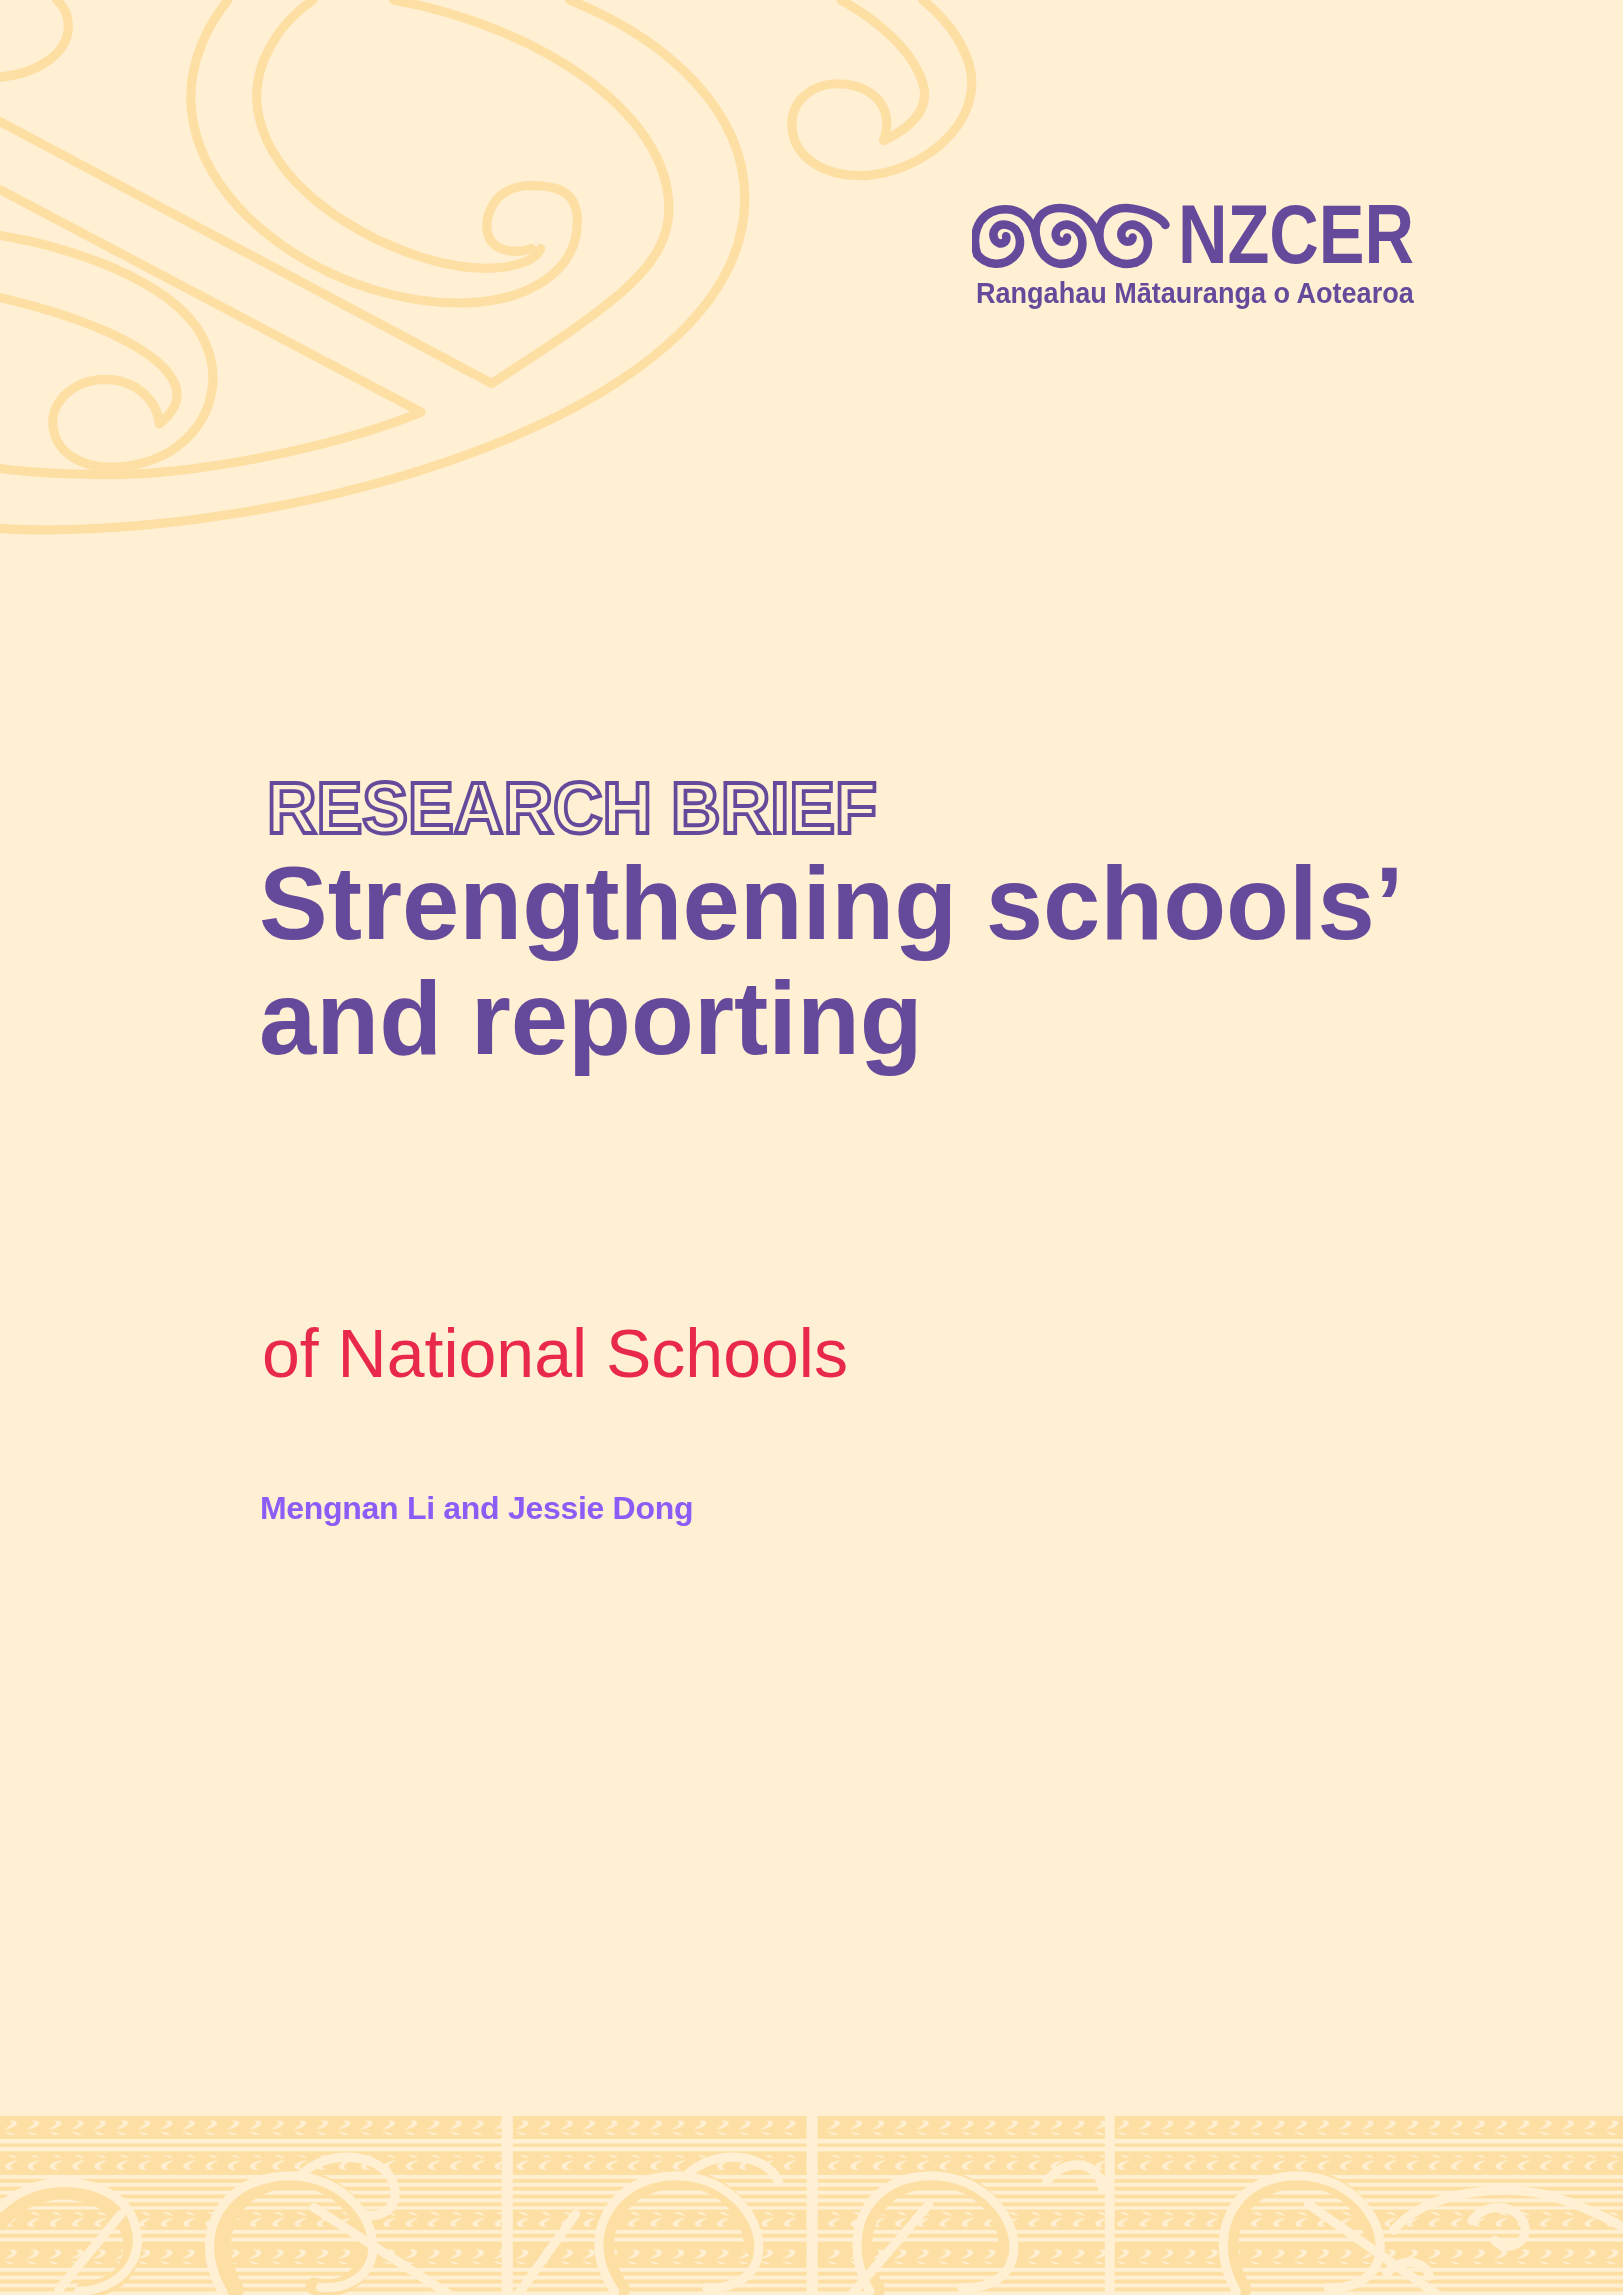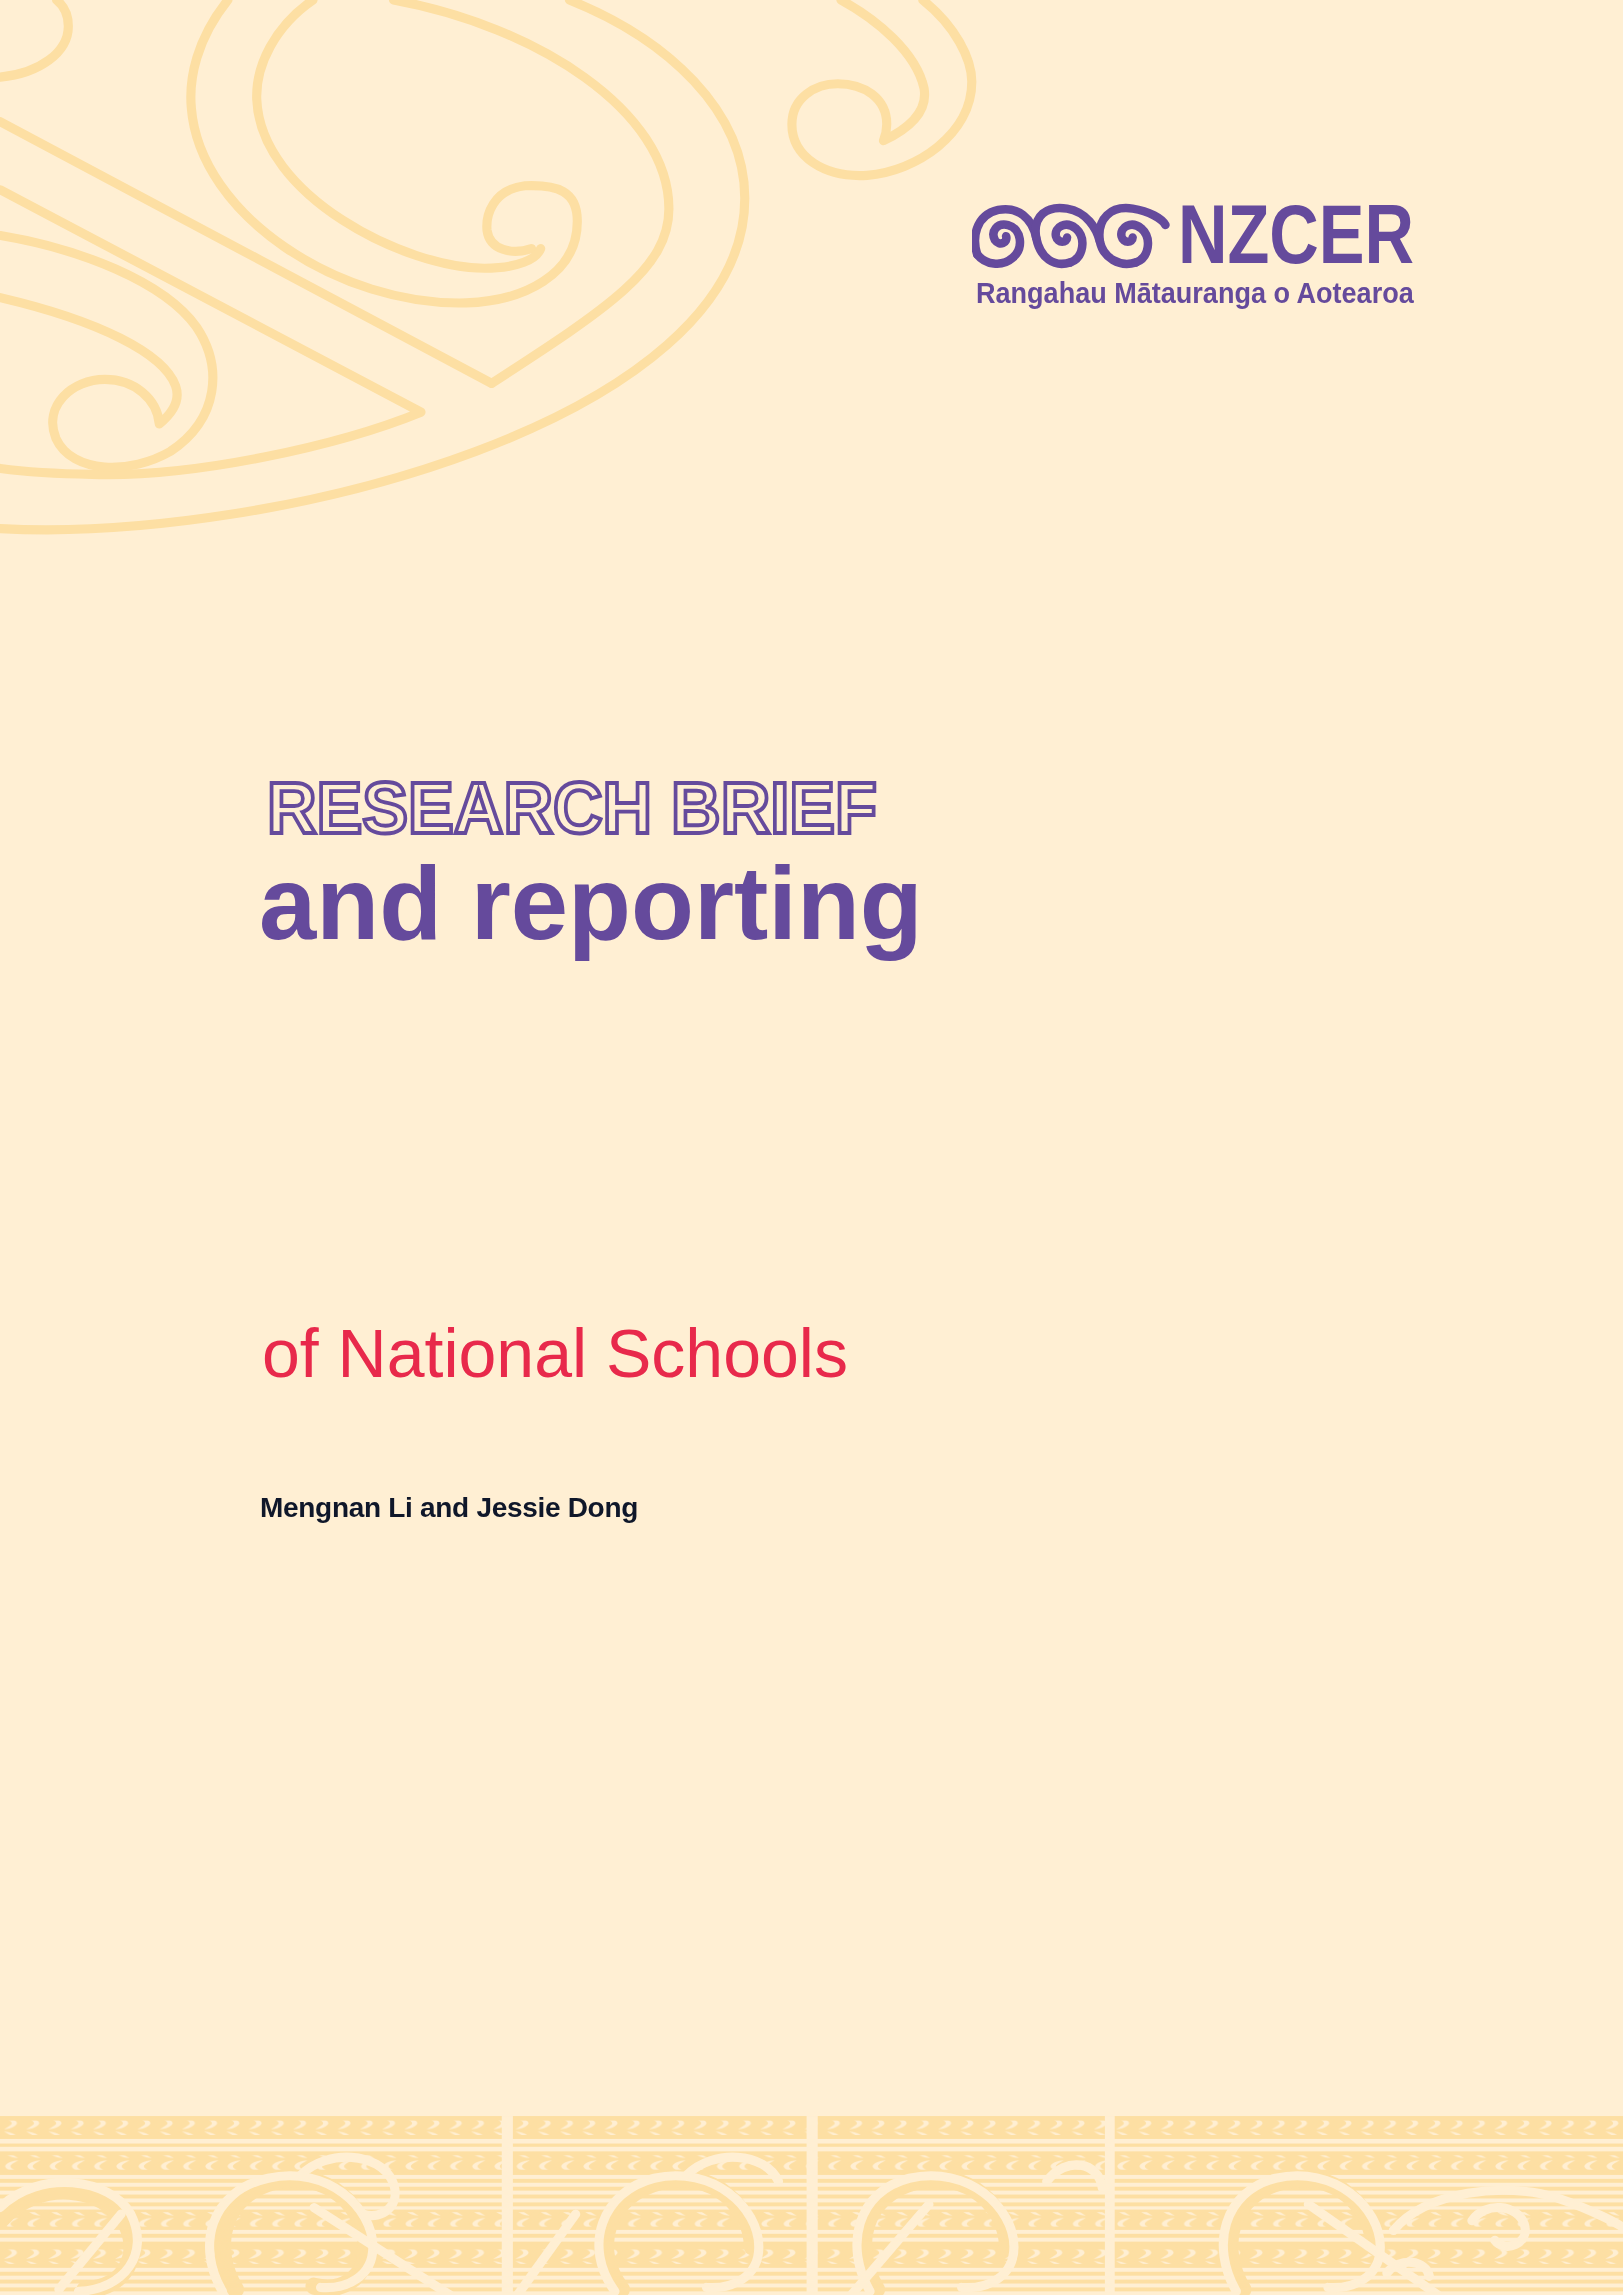--- a/index.html
+++ b/index.html
@@ -45,22 +45,22 @@
   }
   .title div, .subtitle div { display: block; }
   .subtitle {
     left: 262px; top: 1313px;
     font-size: 68px; line-height: 80px;
     font-weight: normal; color: #E8294B;
     white-space: nowrap;
   }
   .authors {
     left: 260px; top: 1485px;
-    font-size: 28px; line-height: 46px;
-    font-weight: bold; color: #0f172a;
+    font-size: 32px; line-height: 46px;
+    font-weight: bold; color: #8b5cf6;
     white-space: nowrap;
     letter-spacing: -0.3px;
   }
   #bottom-band { left: 0; top: 2116px; }
 </style>
 </head>
 <body>
 
 <svg id="corner-pattern" class="abs" width="995" height="543" viewBox="0 0 1520 830">
   <g fill="none" stroke="#FDDFA3" stroke-width="14" stroke-linecap="round" stroke-linejoin="round">
@@ -94,20 +94,21 @@
     <path d="M250,92 C270,85 275,55 258,40 C243,28 225,38 228,52 C231,64 245,62 245,54"></path>
     <path d="M195,60 C190,25 212,5 245,10 C270,14 290,25 295,35"></path>
   </g>
 </svg>
 <div class="abs logo-word">NZCER</div>
 <div class="abs logo-tagline">Rangahau Mātauranga o Aotearoa</div>
 
 <div class="abs doc-label">RESEARCH BRIEF</div>
 
 <div class="abs title">
+  <div>Strengthening schools’</div>
   <div>and reporting</div>
 </div>
 
 <div class="abs subtitle">
   <div>of National Schools</div>
 </div>
 
 <div class="abs authors">Mengnan Li and Jessie Dong</div>
 
 <svg id="bottom-band" class="abs" width="1623" height="180" viewBox="0 0 2481 275">

